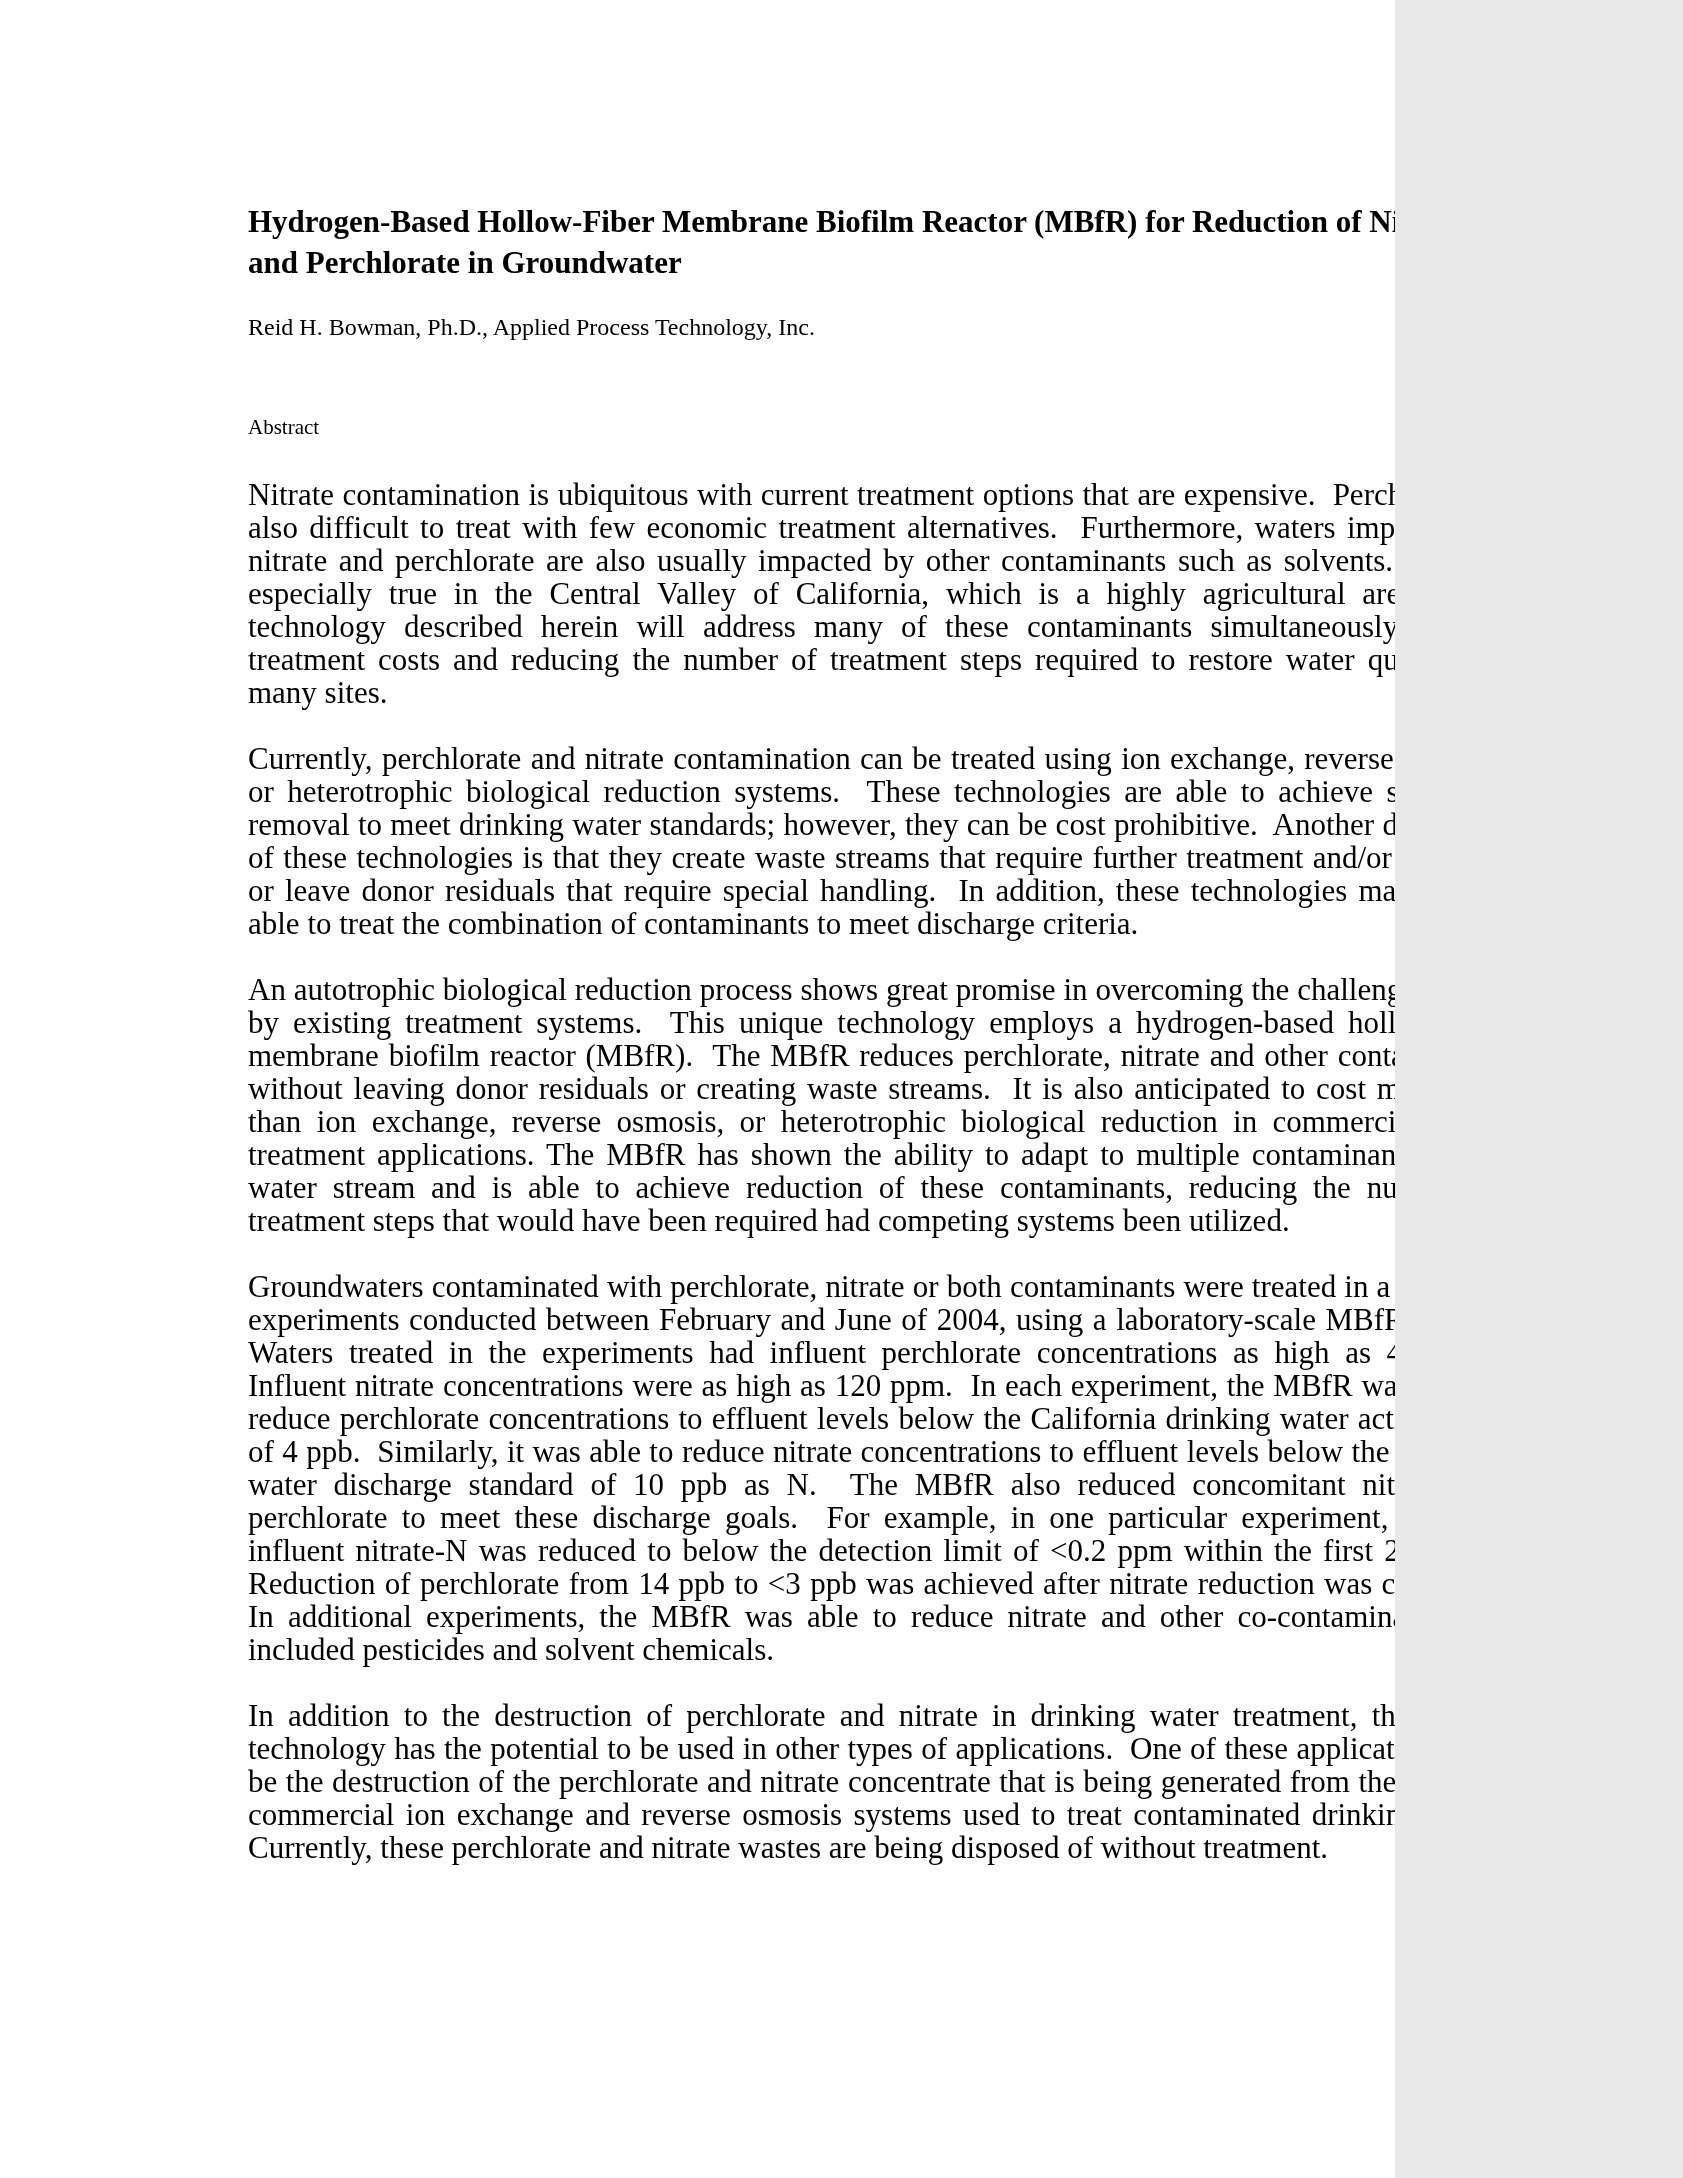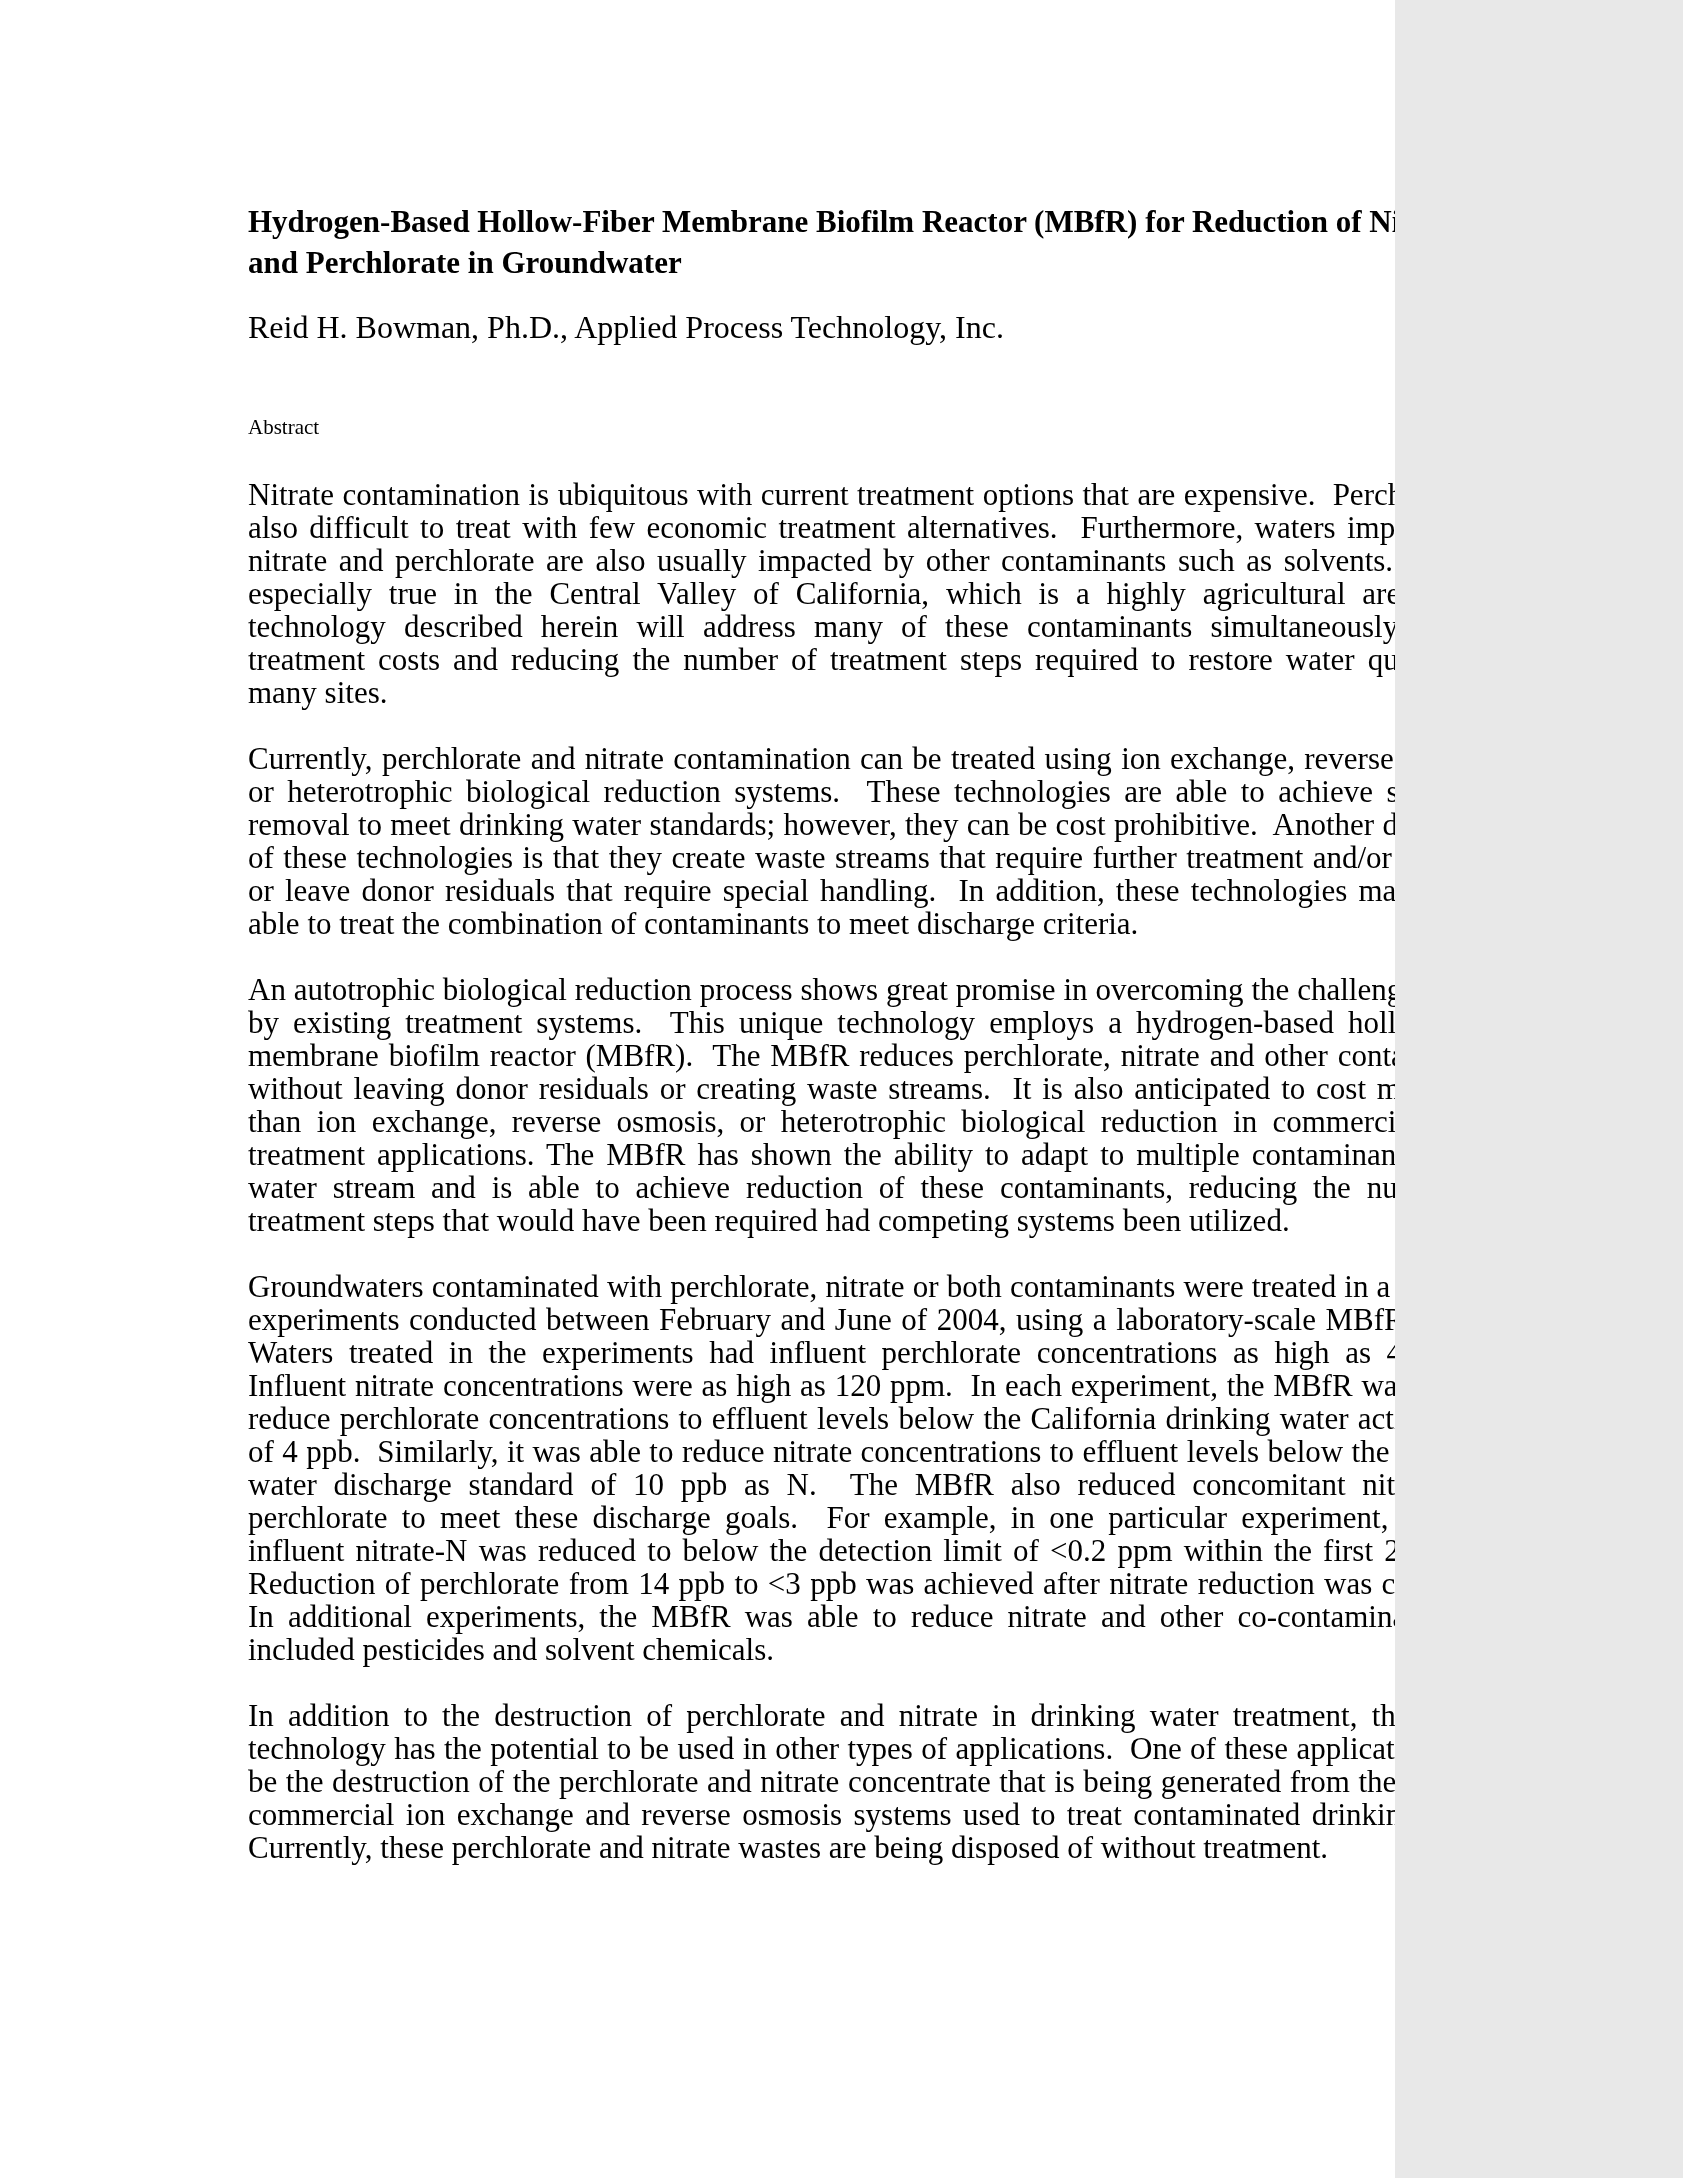--- a/index.html
+++ b/index.html
@@ -24,21 +24,21 @@
   }
   .paper-title {
     margin: 0 0 28px 0;
     font-size: 31px;
     font-weight: bold;
     line-height: 41px;
     text-align: left;
   }
   .author-line {
     margin: 17px 0 63px 0;
-    font-size: 32px;
+    font-size: 24px;
     line-height: 33px;
     font-weight: normal;
   }
   .section-heading {
     margin: 0 0 31px 0;
     font-size: 21px;
     font-weight: normal;
     line-height: 40px;
   }
   .body-para {

